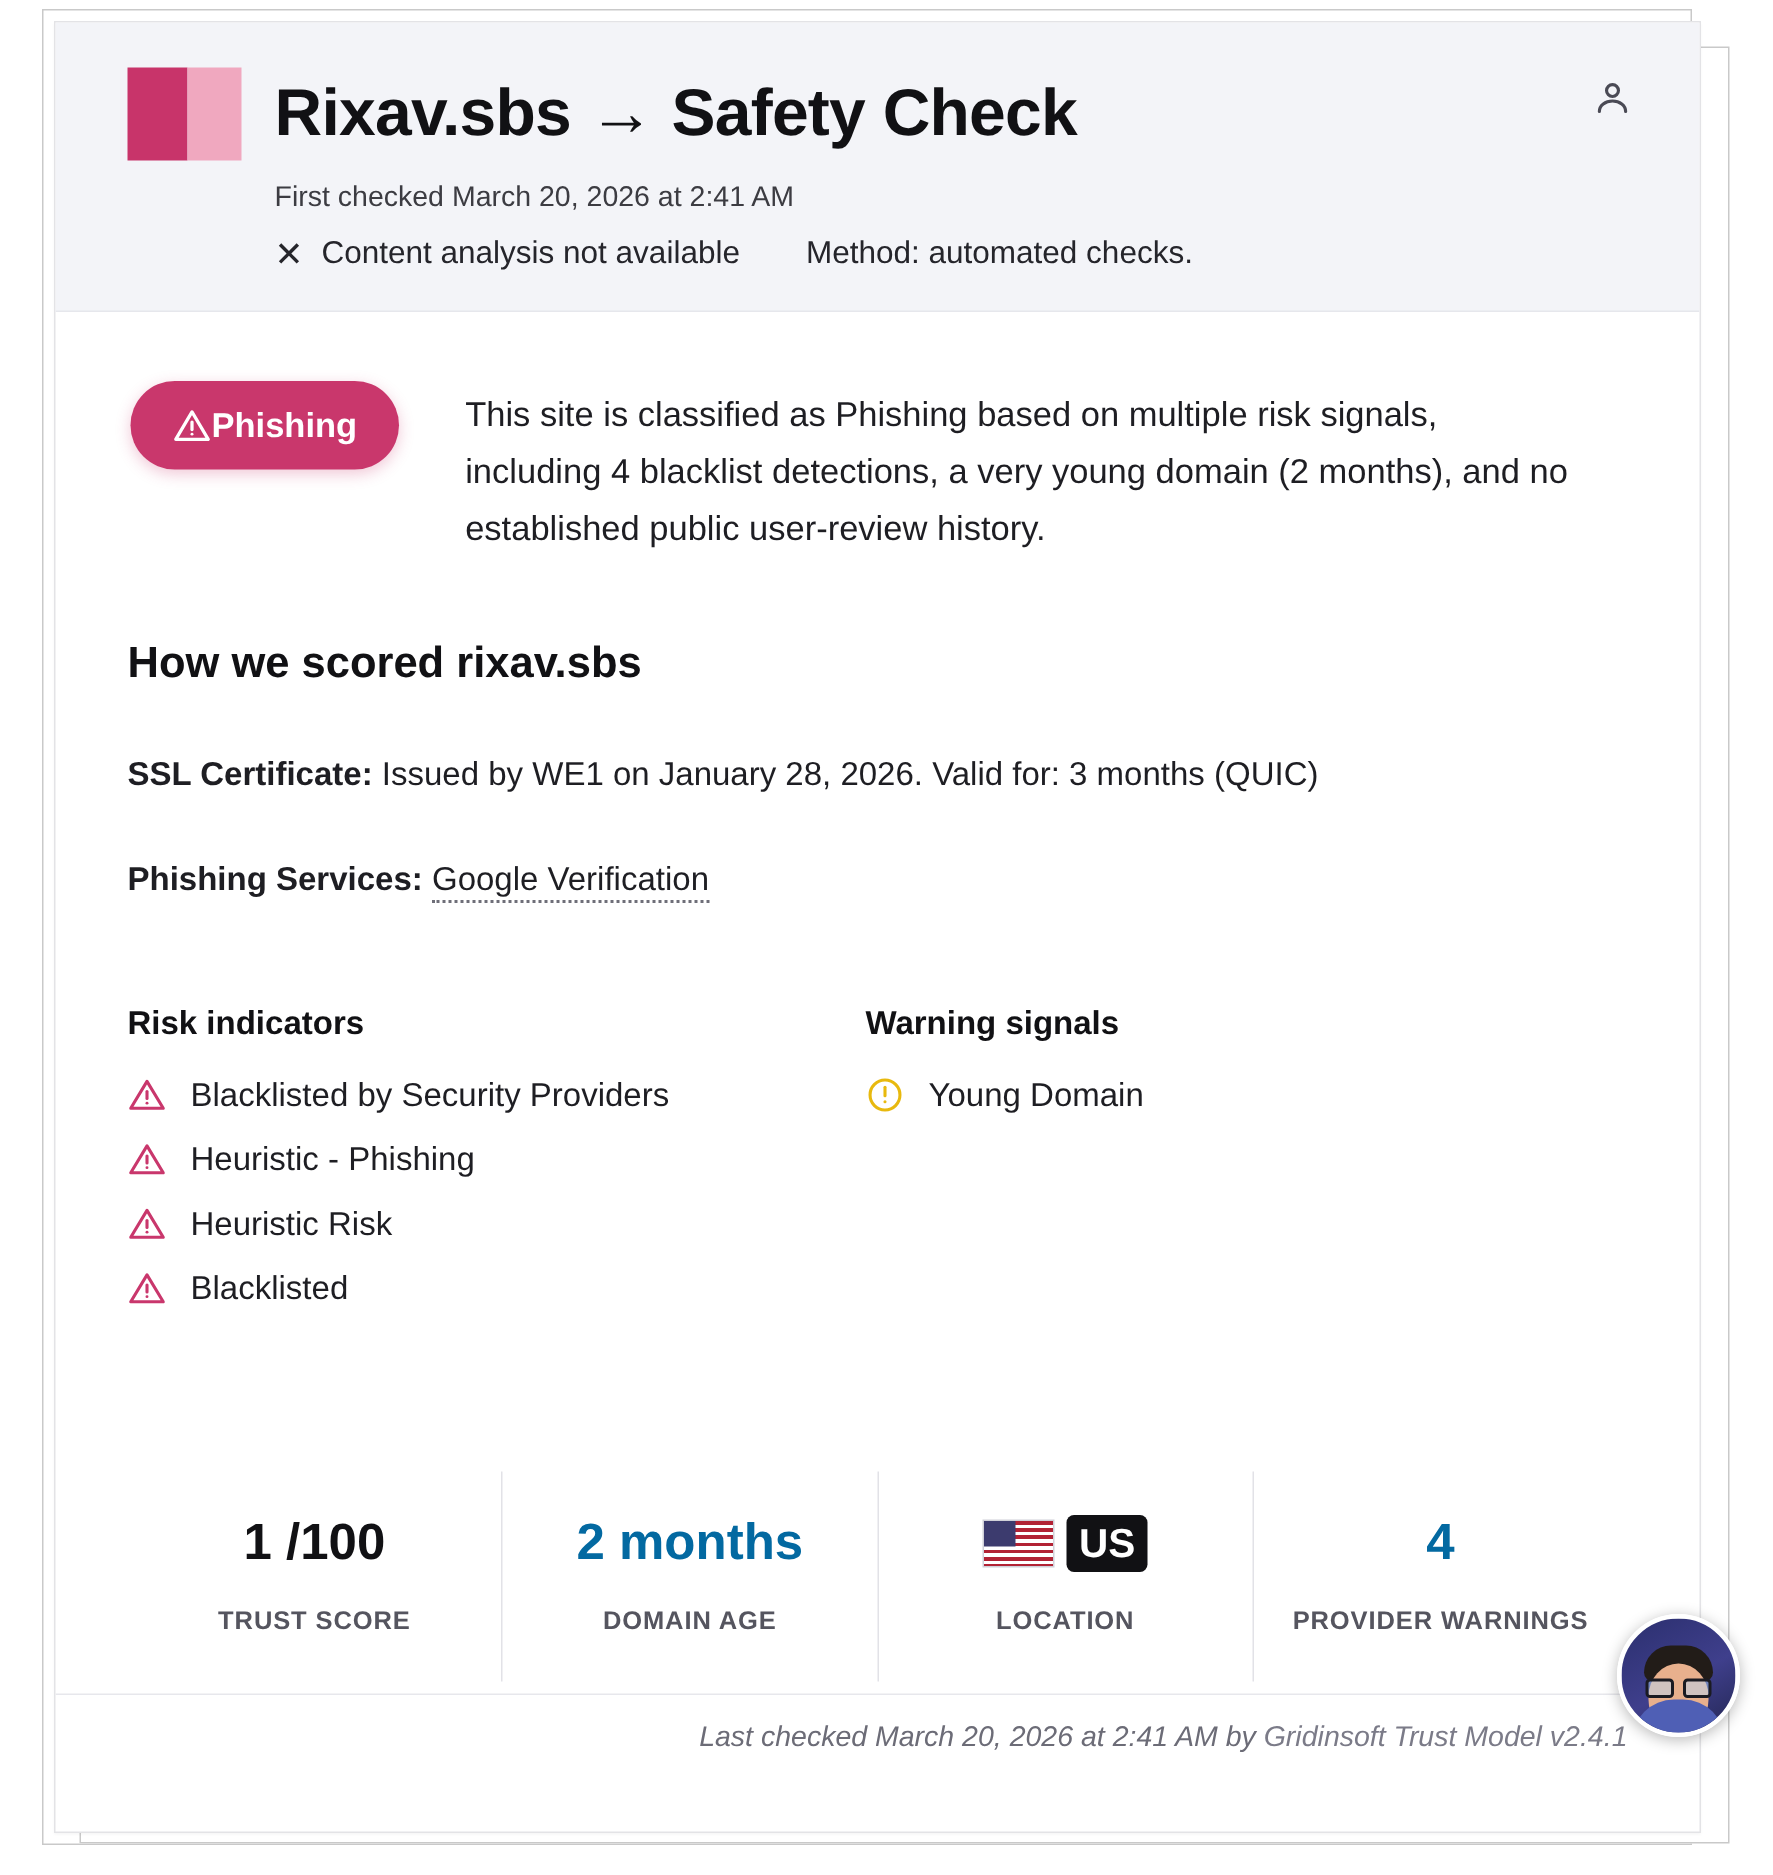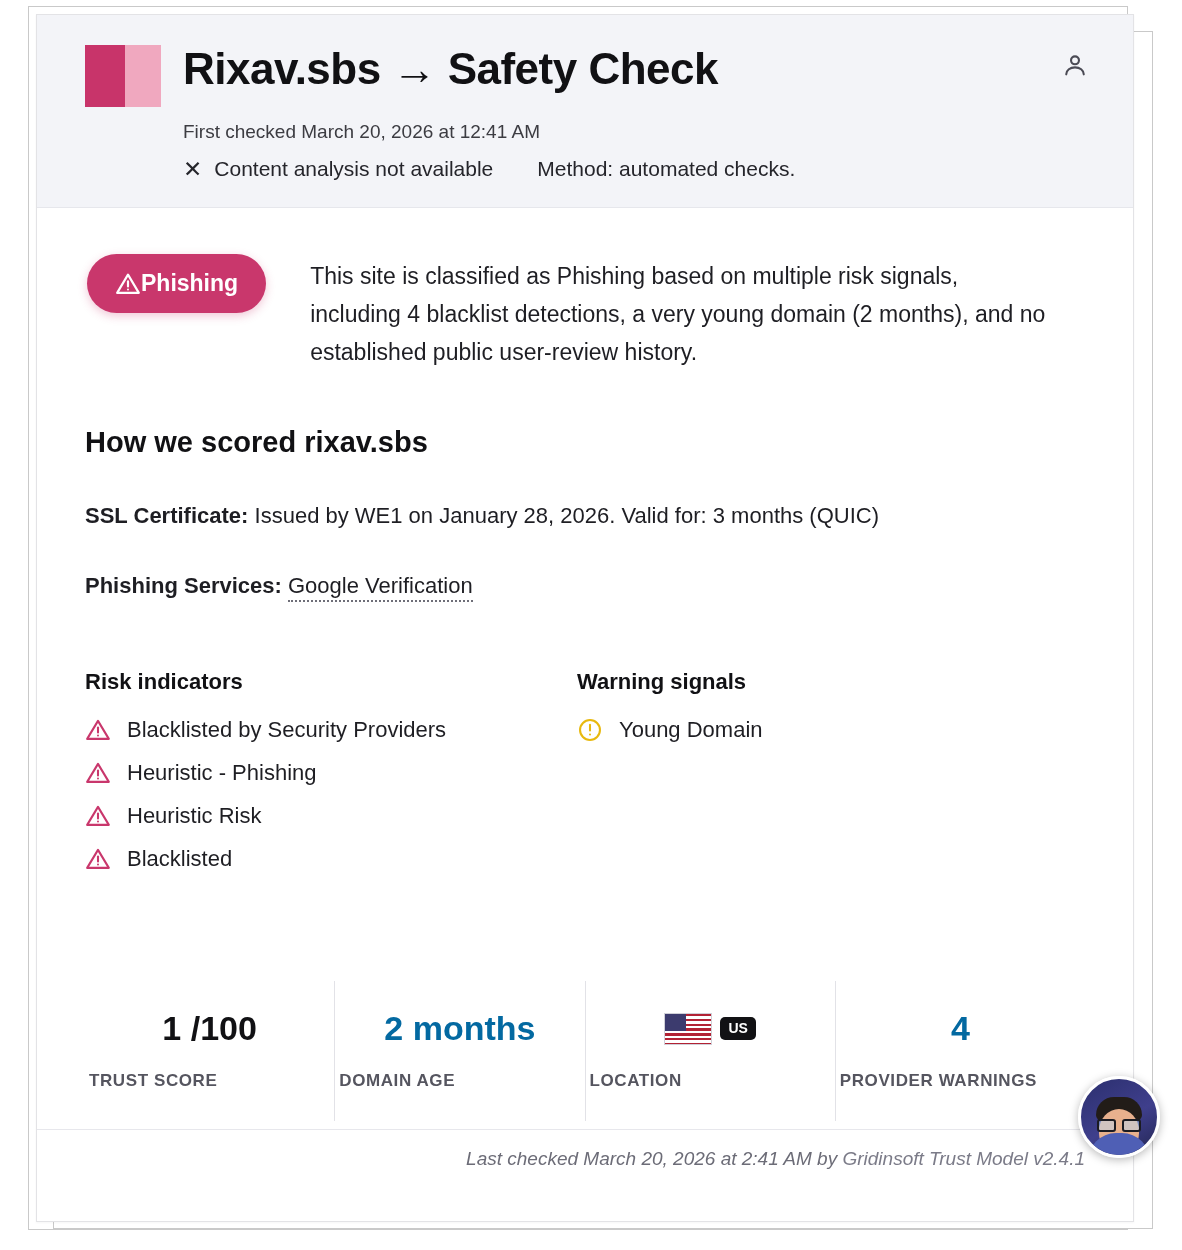--- a/index.html
+++ b/index.html
@@ -50,21 +50,21 @@
 
   
   .header {
     background: #f3f4f8;
     padding: 30px 48px 26px 48px;
     position: relative;
     border-bottom: 1px solid #e6e7ec;
   }
   .title-row {
     display: flex;
-    align-items: flex-start;
+    align-items: center;
     gap: 22px;
   }
   .logo {
     width: 76px;
     height: 62px;
     display: flex;
     flex-shrink: 0;
   }
   .logo-dark { width: 40px; height: 100%; background: #c8346a; }
   .logo-light { width: 36px; height: 100%; background: #f0a8bf; }
@@ -173,20 +173,21 @@
   .ind svg { width: 26px; height: 26px; flex-shrink: 0; }
 
   
   .stats {
     display: flex;
     margin-top: 92px;
     border-top: 0;
   }
   .stat {
     flex: 1;
+    text-align: center;
     padding: 26px 4px 30px 4px;
     border-right: 1px solid #e2e2e7;
     position: relative;
   }
   .stat:last-child { border-right: 0; }
   .stat-value {
     font-size: 34px;
     font-weight: bold;
     color: #111114;
     line-height: 1.1;
@@ -223,21 +224,21 @@
       #ffffff 2.4px, #ffffff 4.8px);
   }
   .flag .canton {
     position: absolute; left: 0; top: 0;
     width: 21px; height: 17px;
     background: #3c3b6e;
   }
   .cc-chip {
     background: #111114;
     color: #ffffff;
-    font-size: 14px;
+    font-size: 27px;
     font-weight: bold;
     border-radius: 5px;
     padding: 3px 8px;
     line-height: 1.2;
   }
 
   .footer {
     margin-top: 8px;
     padding: 18px 48px 22px 0;
     text-align: right;
@@ -315,21 +316,21 @@
     </svg>
 
     <div class="title-row">
       <div class="logo">
         <div class="logo-dark"></div>
         <div class="logo-light"></div>
       </div>
       <div class="page-title">Rixav.sbs → Safety Check</div>
     </div>
 
-    <div class="subtitle">First checked March 20, 2026 at 12:41 AM</div>
+    <div class="subtitle">First checked March 20, 2026 at 2:41 AM</div>
 
     <div class="meta-row">
       <div class="meta-item">
         <span class="x-glyph">✕</span>
         <span>Content analysis not available</span>
       </div>
       <div class="meta-item">
         <span>Method: automated checks.</span>
       </div>
     </div>

